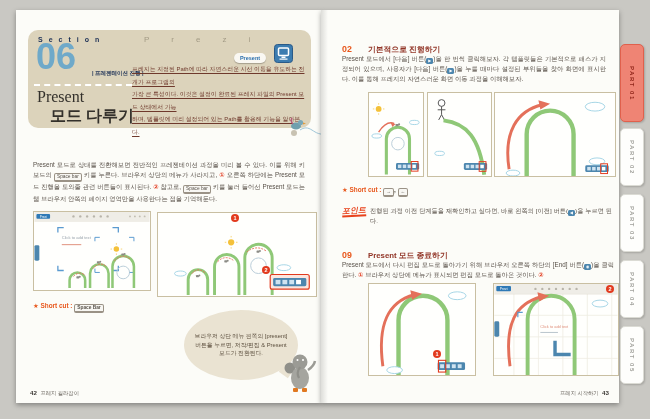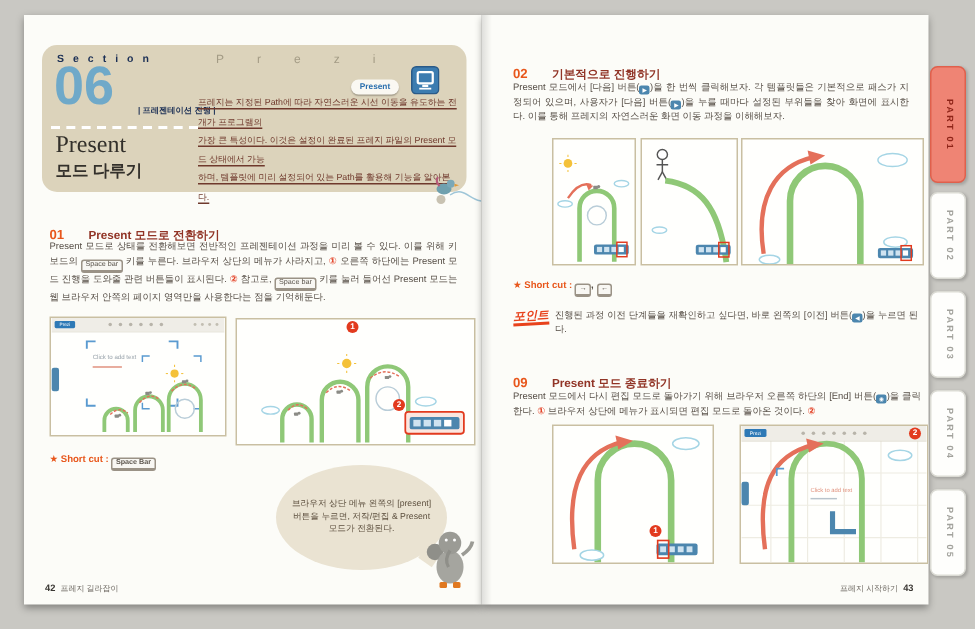--- a/index.html
+++ b/index.html
@@ -12,21 +12,21 @@
           background:linear-gradient(to right,rgba(0,0,0,.12),rgba(0,0,0,0));pointer-events:none}
 
   
   .hdr{position:absolute;left:12px;top:20px;width:283px;height:98px;background:#dcd3bb;border-radius:10px}
   .sec-word{position:absolute;left:10px;top:6px;font-size:7px;font-weight:bold;letter-spacing:6px;color:#1b2f55}
   .brand-word{position:absolute;left:116px;top:5px;font-size:8px;letter-spacing:22px;color:#a39b85}
   .num06{position:absolute;left:8px;top:10px;font-size:36px;line-height:34px;font-weight:bold;color:#6fa9c9}
   .hdr-tag{position:absolute;left:64px;top:40px;font-size:5.5px;font-weight:bold;color:#1b2f55}
   .hdr-dash{position:absolute;left:6px;top:54px;width:98px;border-top:2px dashed #fff}
   .hdr-t1{position:absolute;left:9px;top:58px;font-size:16px;color:#33302b;font-family:"Liberation Serif","DejaVu Serif",serif}
-  .hdr-t2{position:absolute;left:9px;top:76px;font-size:11px;font-weight:bold;color:#33302b;font-family:"Liberation Serif","DejaVu Serif",serif}
+  .hdr-t2{position:absolute;left:22px;top:76px;font-size:16px;font-weight:bold;color:#33302b;font-family:"Liberation Serif","DejaVu Serif",serif}
   .intro{position:absolute;left:104px;top:33px;width:174px;font-size:5.9px;line-height:12.5px;color:#6f392c}
   .intro span{display:block;text-decoration:underline;text-underline-offset:2px}
   .pill{position:absolute;left:206px;top:23px;width:32px;height:10px;background:#faf8f2;border-radius:5px;
         font-size:5.5px;font-weight:bold;color:#2a6fae;text-align:center;line-height:10px;box-shadow:0 1px 1px rgba(0,0,0,.25)}
 
   
   .sec-head{position:absolute;font-size:7.8px;font-weight:bold;color:#913426;white-space:nowrap}
   .sec-head .num{color:#e8571c;font-size:8.8px;margin-right:14px}
   .body-p{position:absolute;font-size:6.3px;line-height:9.6px;color:#574f47;text-align:justify}
   .cm{color:#e23a1e;font-weight:bold}
@@ -95,24 +95,20 @@
 
   <svg style="position:absolute;left:270px;top:98px" width="62" height="40" viewBox="0 0 62 40">
     <path d="M14 22 C26 14 28 32 44 24 C52 20 54 28 61 24" fill="none" stroke="#9fc6d8" stroke-width="1"></path>
     <ellipse cx="10" cy="18" rx="5" ry="3.6" fill="#6fa0ae"></ellipse>
     <circle cx="14.5" cy="14.5" r="2.6" fill="#7aa8b8"></circle>
     <path d="M17 14.5 l3 1 l-3 1 z" fill="#e09a3a"></path>
     <path d="M7 16 q-3 -3 -1 -6" stroke="#b65a7a" stroke-width="1.4" fill="none"></path>
     <circle cx="8" cy="25" r="3" fill="#c8c2b2"></circle>
   </svg>
 
-  <div class="sec-head" style="left:17px;top:141px">
-    <span class="num">01</span>
-    <span>Present 모드로 전환하기</span>
-  </div>
 
   <p class="body-p" style="left:17px;top:150px;width:272px;margin:0">
     <span>Present 모드로 상태를 전환해보면 전반적인 프레젠테이션 과정을 미리 볼 수 있다. 이를 위해 키보드의 </span><span class="keycap">Space bar</span><span> 키를 누른다. 브라우저 상단의 메뉴가 사라지고, </span><span class="cm">①</span><span> 오른쪽 하단에는 Present 모드 진행을 도와줄 관련 버튼들이 표시된다. </span><span class="cm">②</span><span> 참고로, </span><span class="keycap">Space bar</span><span> 키를 눌러 들어선 Present 모드는 웹 브라우저 안쪽의 페이지 영역만을 사용한다는 점을 기억해둔다.</span>
   </p>
 
   <div class="shot" style="left:17px;top:201px;width:118px;height:80px">
     <svg viewBox="0 0 118 80">
       <rect x="0" y="0" width="118" height="9" fill="#efede7"></rect>
       <rect x="2" y="2" width="14" height="5" rx="1" fill="#2e79b6"></rect>
       <text x="9" y="5.8" font-size="3.2" fill="#fff" text-anchor="middle">Prezi</text>

